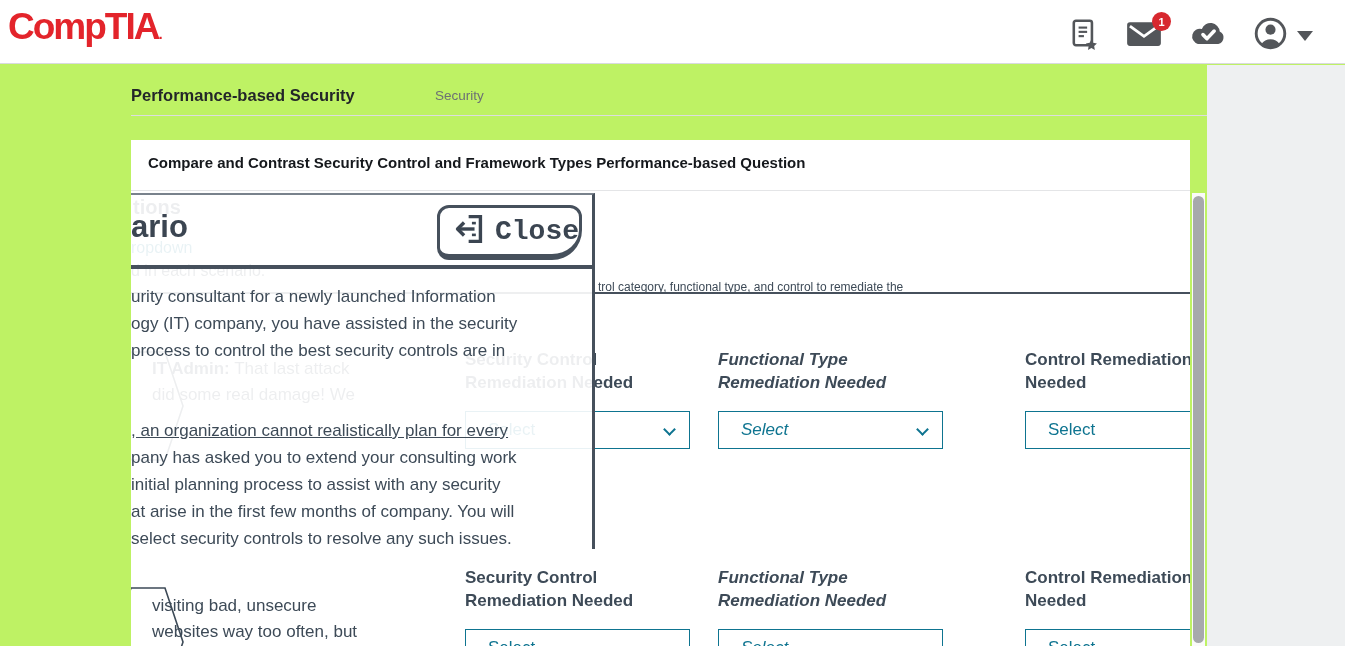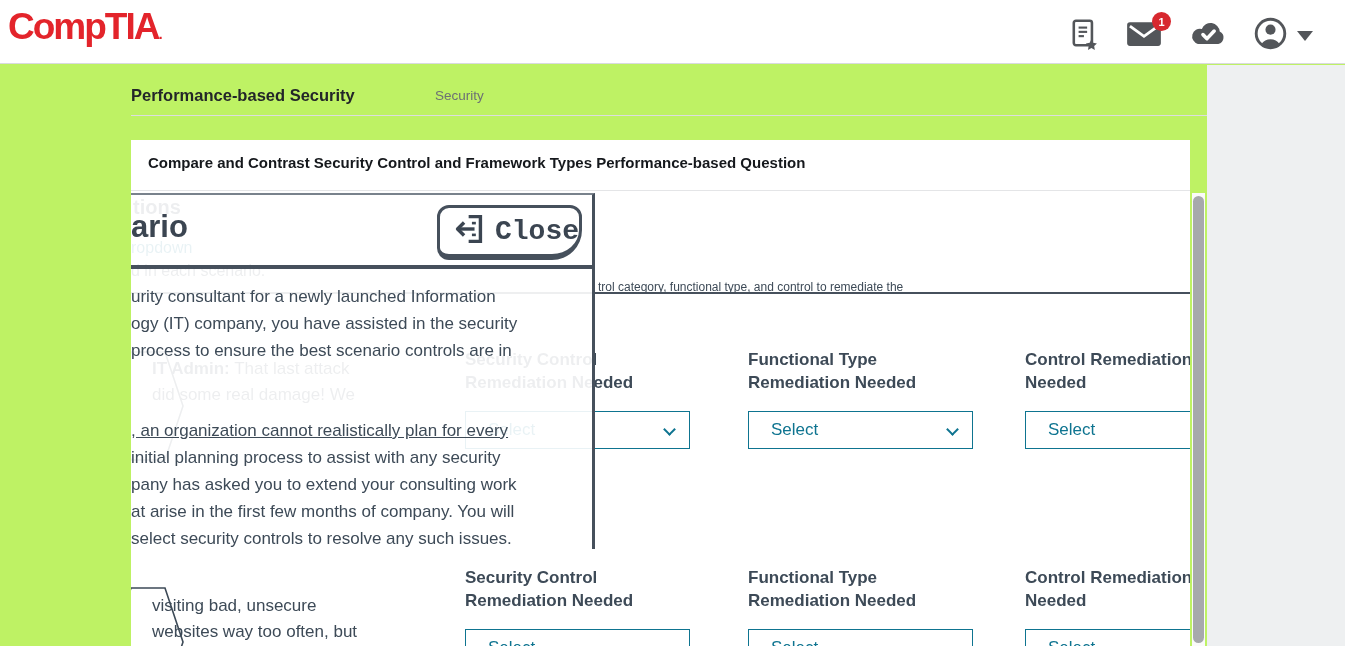--- a/index.html
+++ b/index.html
@@ -57,21 +57,21 @@
   .hexagon { position:absolute; }
 
   .dd-col { position:absolute; width:225px; }
   .dd-header { font-size:17px; font-weight:bold; color:#3d4a57; line-height:23px; }
   .dd-select { position:relative; margin-top:17px; height:38px; border:1.5px solid #0e7490;
     background:#fff; color:#0e7490; font-size:17px; line-height:35px; padding-left:22px;
     cursor:pointer; }
   .dd-chev { position:absolute; right:15px; top:13px; width:9px; height:9px;
     border-right:2px solid #0e7490; border-bottom:2px solid #0e7490;
     transform:rotate(45deg); }
-  .col-x1 { left:334px; } .col-x2 { left:617px; } .col-x3 { left:894px; width:300px; }
+  .col-x1 { left:334px; } .col-x2 { left:587px;font-style:italic; } .col-x3 { left:894px; width:300px; }
   .col-x3 .dd-select { width:296px; }
   .row-y1 { top:208px; } .row-y2 { top:426px; }
   .dd-header.clip2 { white-space:nowrap; overflow:hidden; }
 
   
   .modal { position:absolute; left:0; top:53px; width:464px; height:356px;
     background:rgba(255,255,255,0.91); border-top:2px solid #79828c;
     border-right:3px solid #46505c; }
   .modal-heading { position:absolute; left:0; top:14px; font-size:31px;
     font-weight:bold; color:#3b4551; }
@@ -246,23 +246,23 @@
             <line x1="16" y1="17.5" x2="19" y2="17.5" stroke="#3b4551" stroke-width="2"></line>
           </svg>
         </span>
         <span class="close-label">Close</span>
       </div>
       <div class="modal-rule"></div>
 
       <div class="scenario-body">
         <div class="scenario-line">urity consultant for a newly launched Information</div>
         <div class="scenario-line">ogy (IT) company, you have assisted in the security</div>
-        <div class="scenario-line">process to ensure the best scenario controls are in</div>
+        <div class="scenario-line">process to control the best security controls are in</div>
         <div class="scenario-line para-gap">, an organization cannot realistically plan for every</div>
+        <div class="scenario-line">pany has asked you to extend your consulting work</div>
         <div class="scenario-line">initial planning process to assist with any security</div>
-        <div class="scenario-line">pany has asked you to extend your consulting work</div>
         <div class="scenario-line">at arise in the first few months of company. You will</div>
         <div class="scenario-line">select security controls to resolve any such issues.</div>
       </div>
     </div>
   </div>
 
 </div>
 
 </body></html>

